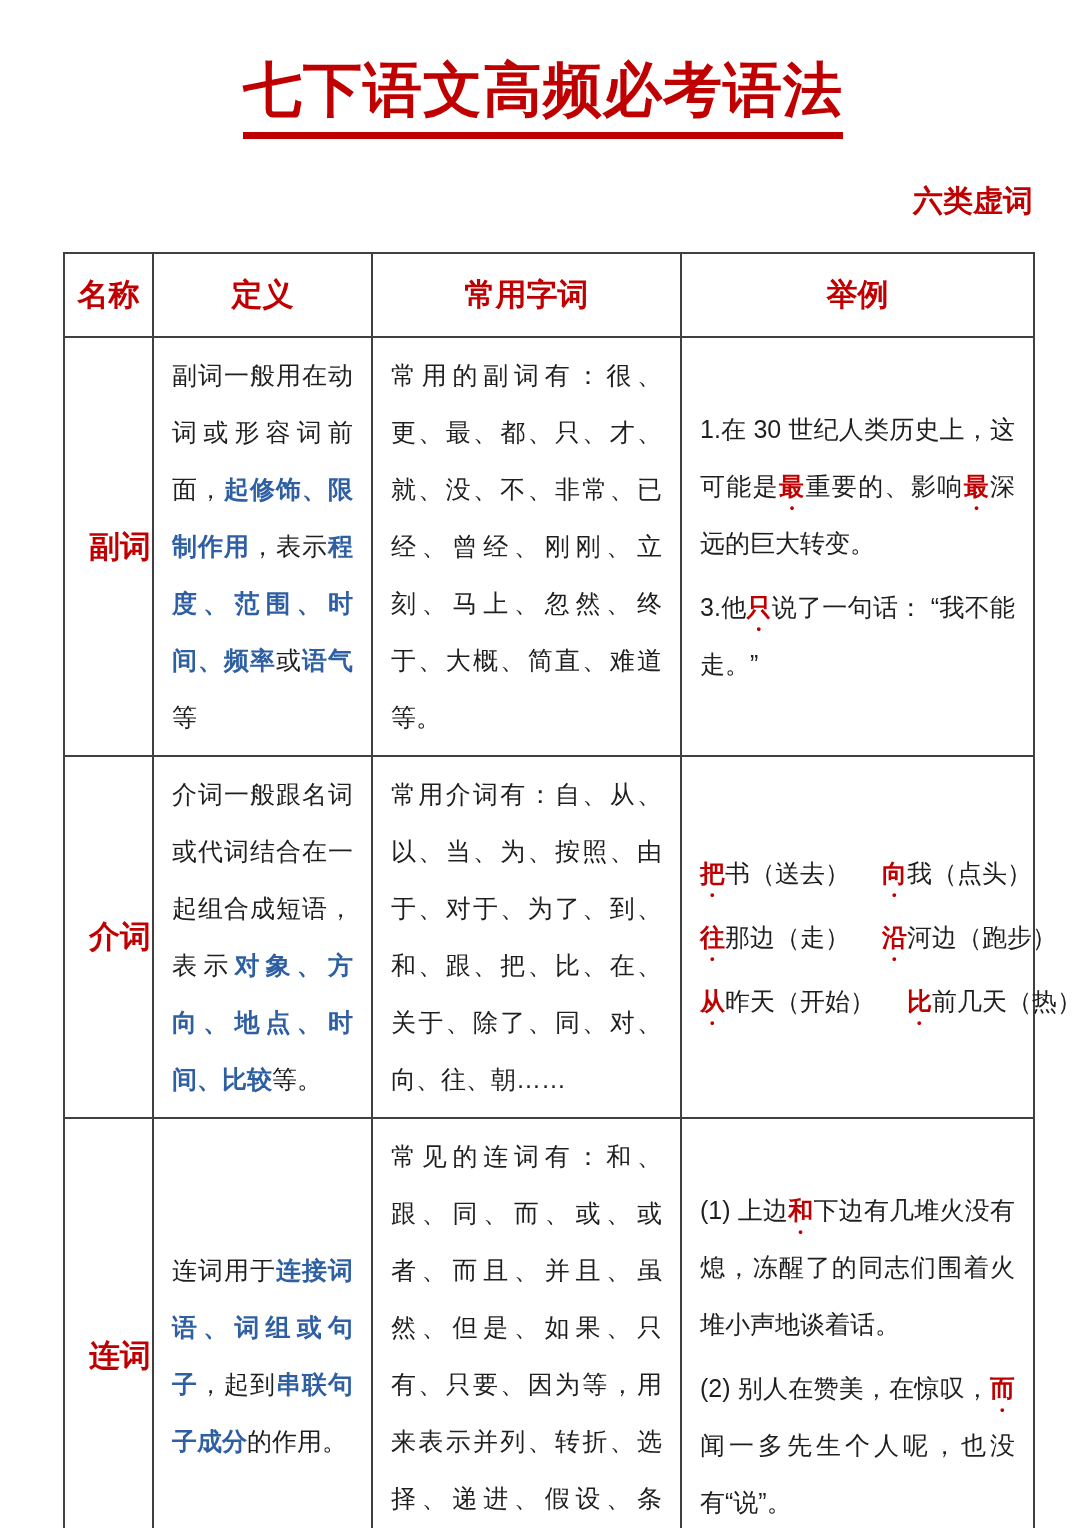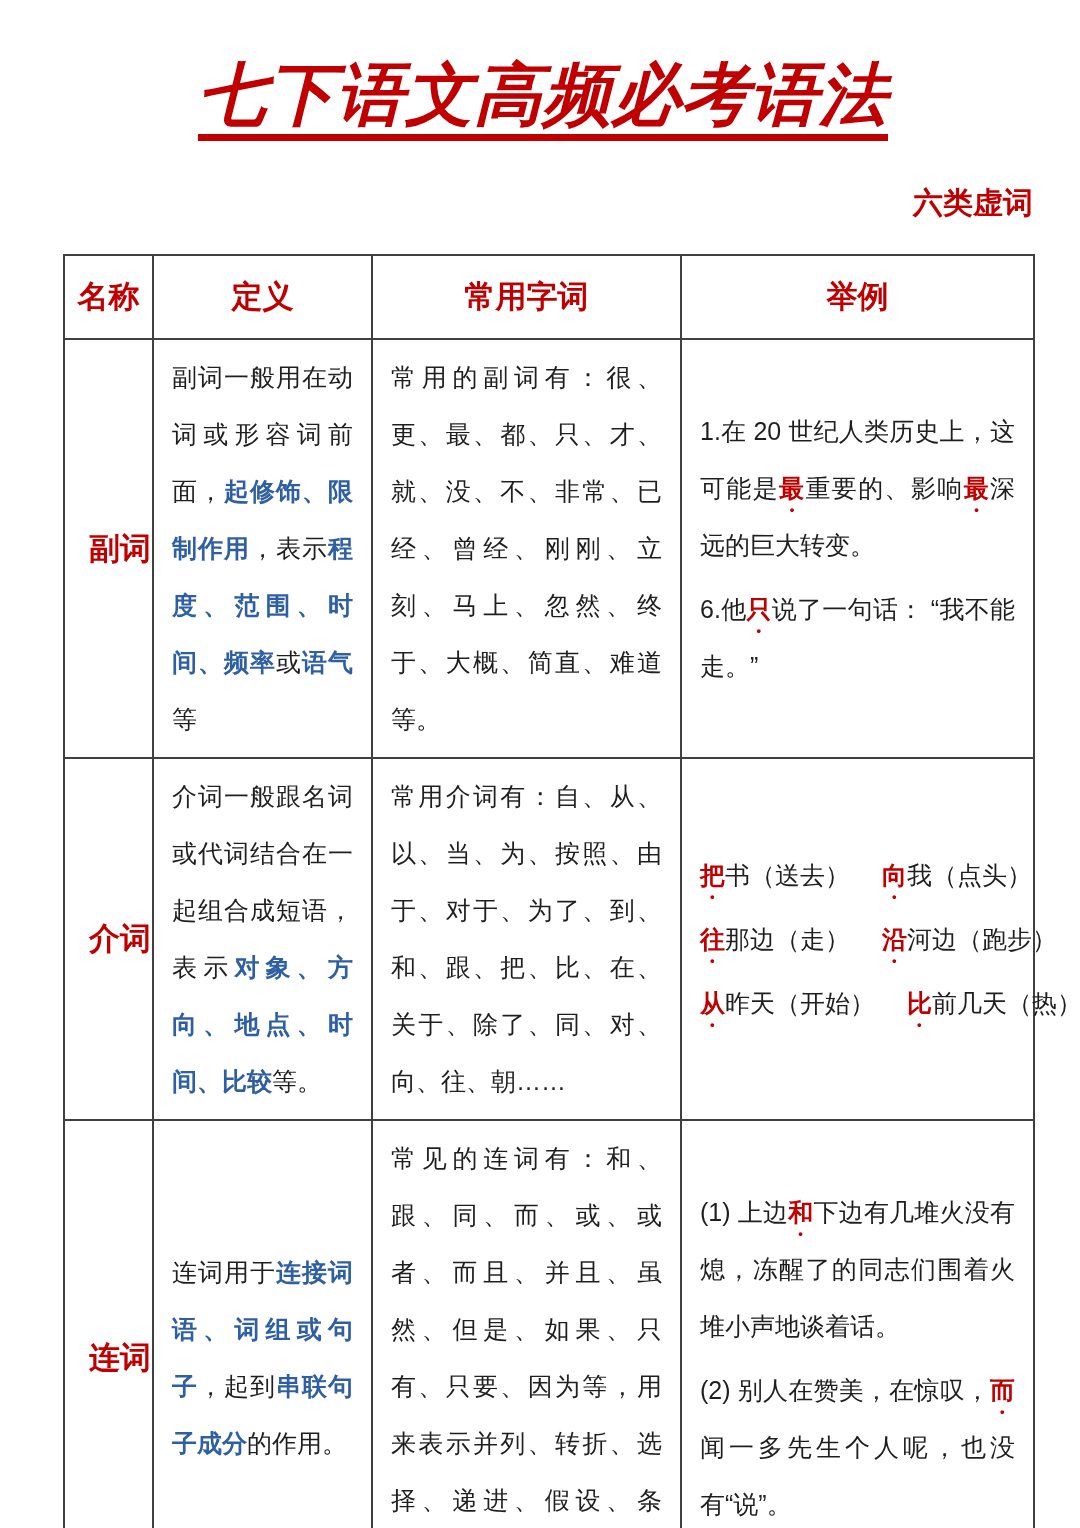--- a/index.html
+++ b/index.html
@@ -20,29 +20,28 @@
     box-sizing:border-box;
     width:1080px;height:1528px;
     padding:60px 47px 0 63px;
   }
   .title-wrap{
     text-align:center;
     margin:0 0 0 -10px;
   }
   .title-text{
     display:inline-block;
-    font-size:68px;
+    font-size:59px;
     font-weight:900;
     line-height:1.02;
     color:var(--red);
     letter-spacing:1px;
     border-bottom:7px solid var(--red);
-    padding-bottom:5px;
+    padding-bottom:12px;
     white-space:nowrap;
-    font-style:italic;
   }
   .subtitle{
     margin-top:42px;
     font-size:30px;
     font-weight:bold;
     color:var(--red);
     text-align:right;
   }
   table.grammar{
     margin-top:30px;
@@ -133,22 +132,22 @@
     <tbody>
         <tr>
     <td class="name-cell">副词</td>
     <td class="body-cell">
             <p class="cell-par"><span class="seg-plain">副词一般用在动词或形容词前面，</span><span class="seg-blue">起修饰、限制作用</span><span class="seg-plain">，表示</span><span class="seg-blue">程度、范围、时间、频率</span><span class="seg-plain">或</span><span class="seg-blue">语气</span><span class="seg-plain">等</span></p>
           </td>
     <td class="body-cell">
             <p class="cell-par"><span class="seg-plain">常用的副词有：很、更、最、都、只、才、就、没、不、非常、已经、曾经、刚刚、立刻、马上、忽然、终于、大概、简直、难道等。</span></p>
           </td>
     <td class="body-cell">
-            <p class="cell-par"><span class="seg-plain">1.在 20 世纪人类历史上，这可能是</span><span class="seg-red-em">最</span><span class="seg-plain">重要的、影响</span><span class="seg-red-em">最</span><span class="seg-plain">深远的巨大转变。</span></p>
-            <p class="cell-par"><span class="seg-plain">6.他</span><span class="seg-red-em">只</span><span class="seg-plain">说了一句话： “我不能走。”</span></p>
+            <p class="cell-par"><span class="seg-plain">1.在 30 世纪人类历史上，这可能是</span><span class="seg-red-em">最</span><span class="seg-plain">重要的、影响</span><span class="seg-red-em">最</span><span class="seg-plain">深远的巨大转变。</span></p>
+            <p class="cell-par"><span class="seg-plain">3.他</span><span class="seg-red-em">只</span><span class="seg-plain">说了一句话： “我不能走。”</span></p>
           </td>
   </tr>
         <tr>
     <td class="name-cell">介词</td>
     <td class="body-cell">
             <p class="cell-par"><span class="seg-plain">介词一般跟名词或代词结合在一起组合成短语，表示</span><span class="seg-blue">对象、方向、地点、时间、比较</span><span class="seg-plain">等。</span></p>
           </td>
     <td class="body-cell">
             <p class="cell-par"><span class="seg-plain">常用介词有：自、从、以、当、为、按照、由于、对于、为了、到、和、跟、把、比、在、关于、除了、同、对、向、往、朝……</span></p>
           </td>

